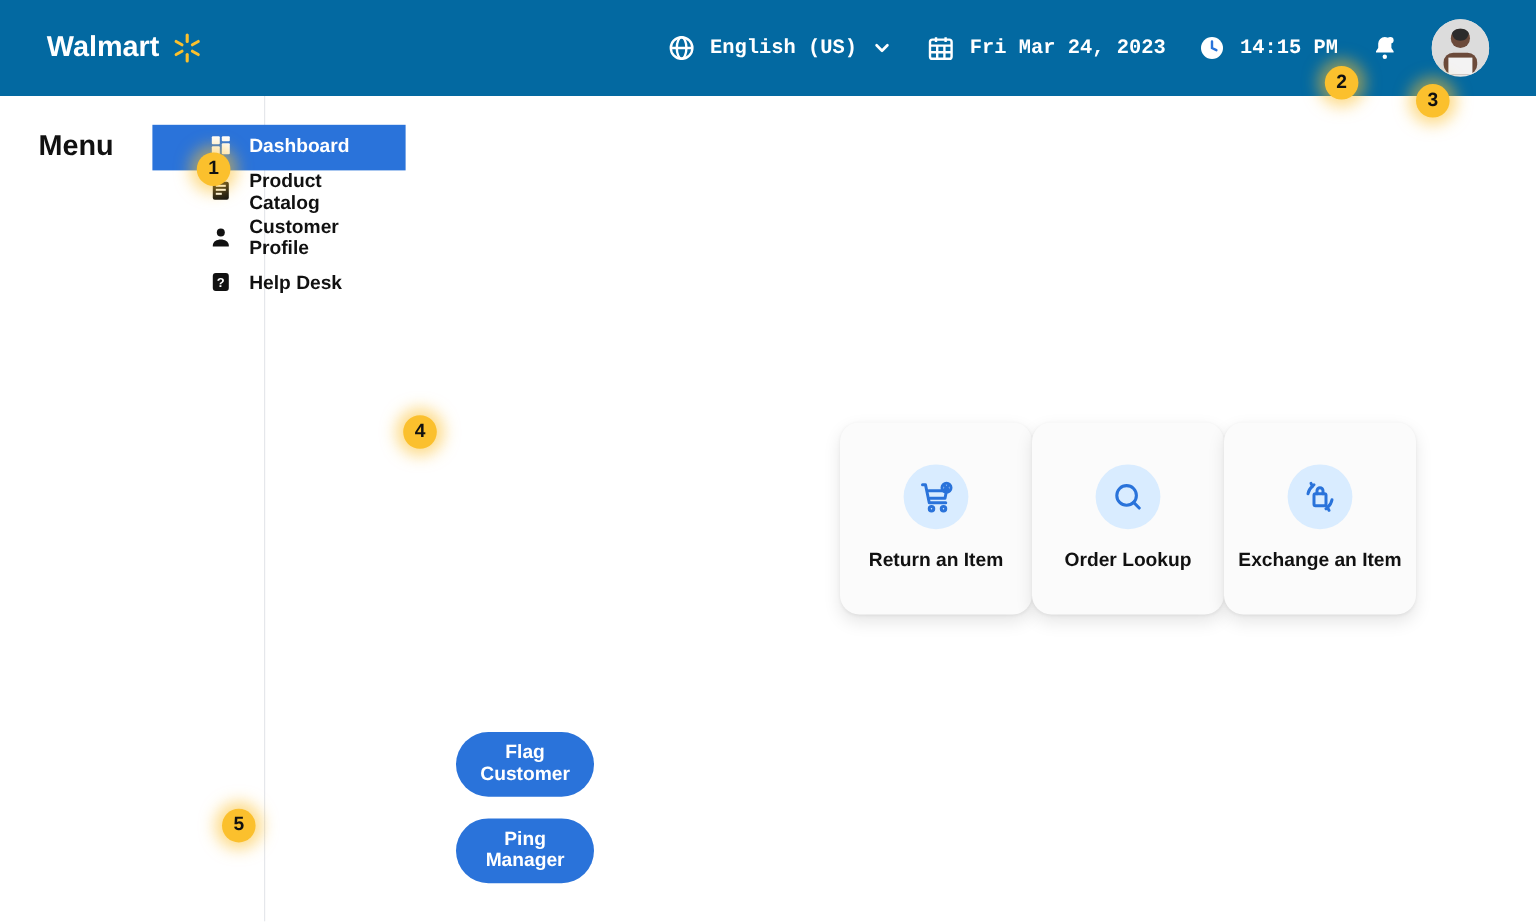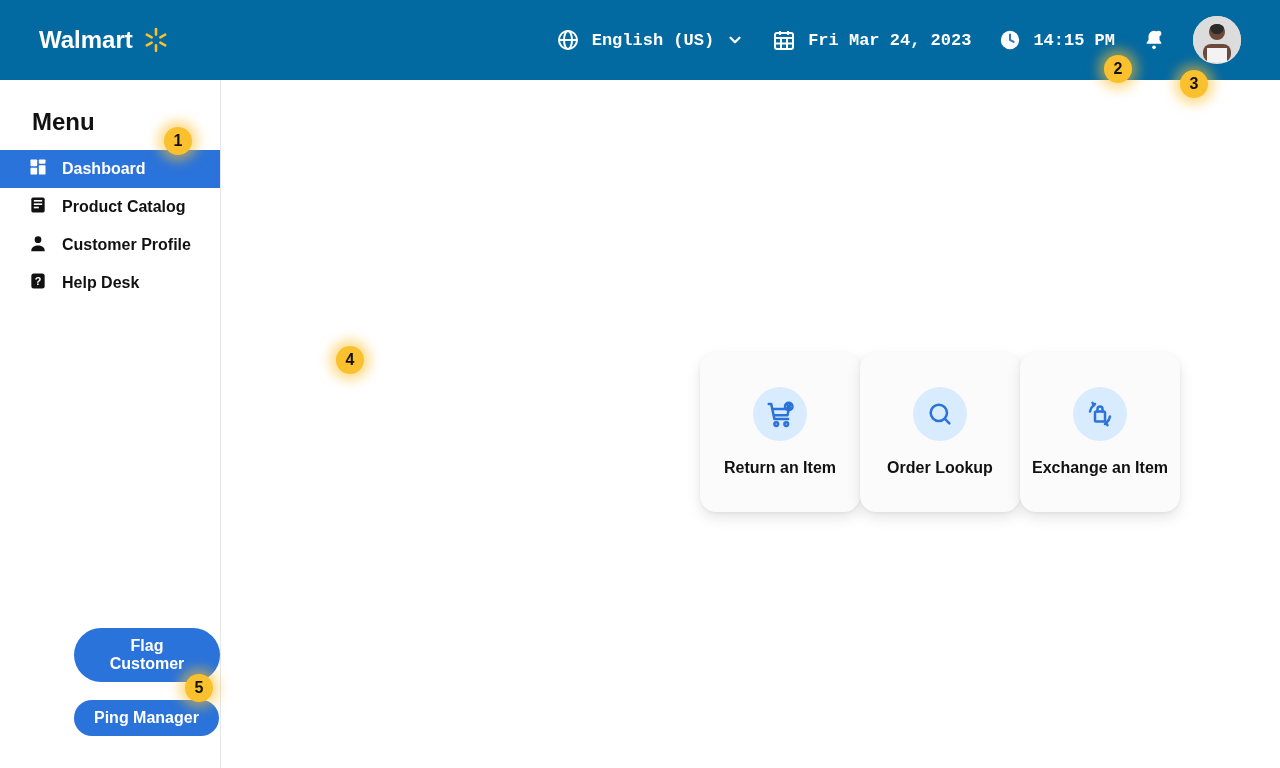--- a/index.html
+++ b/index.html
@@ -11,28 +11,28 @@
     .spark { display: inline-flex; }
     .hdr-item { display: flex; align-items: center; gap: 12px; font-size: 17px; font-weight: 700; font-family: Liberation Mono, monospace; }
     .hdr-item svg { display: block; }
     .avatar { width: 48px; height: 48px; border-radius: 50%; background: #e6e6e6; overflow: hidden; display: inline-flex; align-items: center; justify-content: center; }
     .notif-wrap { position: relative; }
 
     
     .layout { display: flex; height: calc(768px - 80px); }
 
     
-    .sidebar { width: 221px; border-right: 1px solid #e5e7eb; display: flex; flex-direction: column; padding-top: 24px; }
+    .sidebar { width: 221px; border-right: 1px solid #e5e7eb; display: flex; flex-direction: row; padding-top: 24px; }
     .menu-title { font-size: 24px; font-weight: 800; padding: 4px 32px 14px; color: #111; }
     .menu { display: flex; flex-direction: column; }
-    .menu-item { display: flex; align-items: center; gap: 14px; padding: 8px 28px; font-size: 16px; font-weight: 700; color: #111; cursor: pointer; height: 38px; }
+    .menu-item { display: flex; align-items: center; gap: 14px; padding: 8px 47px; font-size: 16px; font-weight: 700; color: #111; cursor: pointer; height: 38px; }
     .menu-item svg { flex: 0 0 20px; }
     .menu-item.active { background: #2a73da; color: #fff; }
     .menu-item.active svg { color: #fff; }
-    .sidebar-bottom { margin-top: auto; padding: 0 0 32px 42px; display: flex; flex-direction: column; gap: 18px; align-items: flex-start; margin-left: 32px; }
+    .sidebar-bottom { margin-top: auto; padding: 0 0 32px 42px; display: flex; flex-direction: column; gap: 18px; align-items: flex-start; }
     .pill-btn { background: #2a73da; color: #fff; border: none; border-radius: 999px; padding: 9px 20px; font-size: 16px; font-weight: 700; cursor: pointer; }
 
     
     .main { flex: 1; position: relative; }
     .card-row { position: absolute; top: 272px; left: 0; right: 0; display: flex; justify-content: flex-end; padding: 0 100px; }
     .card { width: 160px; height: 160px; border-radius: 16px; background: #fbfbfb; box-shadow: 0 6px 14px rgba(0,0,0,0.10), 0 1px 3px rgba(0,0,0,0.06); display: flex; flex-direction: column; align-items: center; justify-content: center; gap: 18px; cursor: pointer; }
     .card .icon-circle { width: 54px; height: 54px; border-radius: 50%; background: #d9ecff; display: flex; align-items: center; justify-content: center; }
     .card .label { font-size: 16px; font-weight: 600; color: #111; white-space: nowrap; }
 
     

